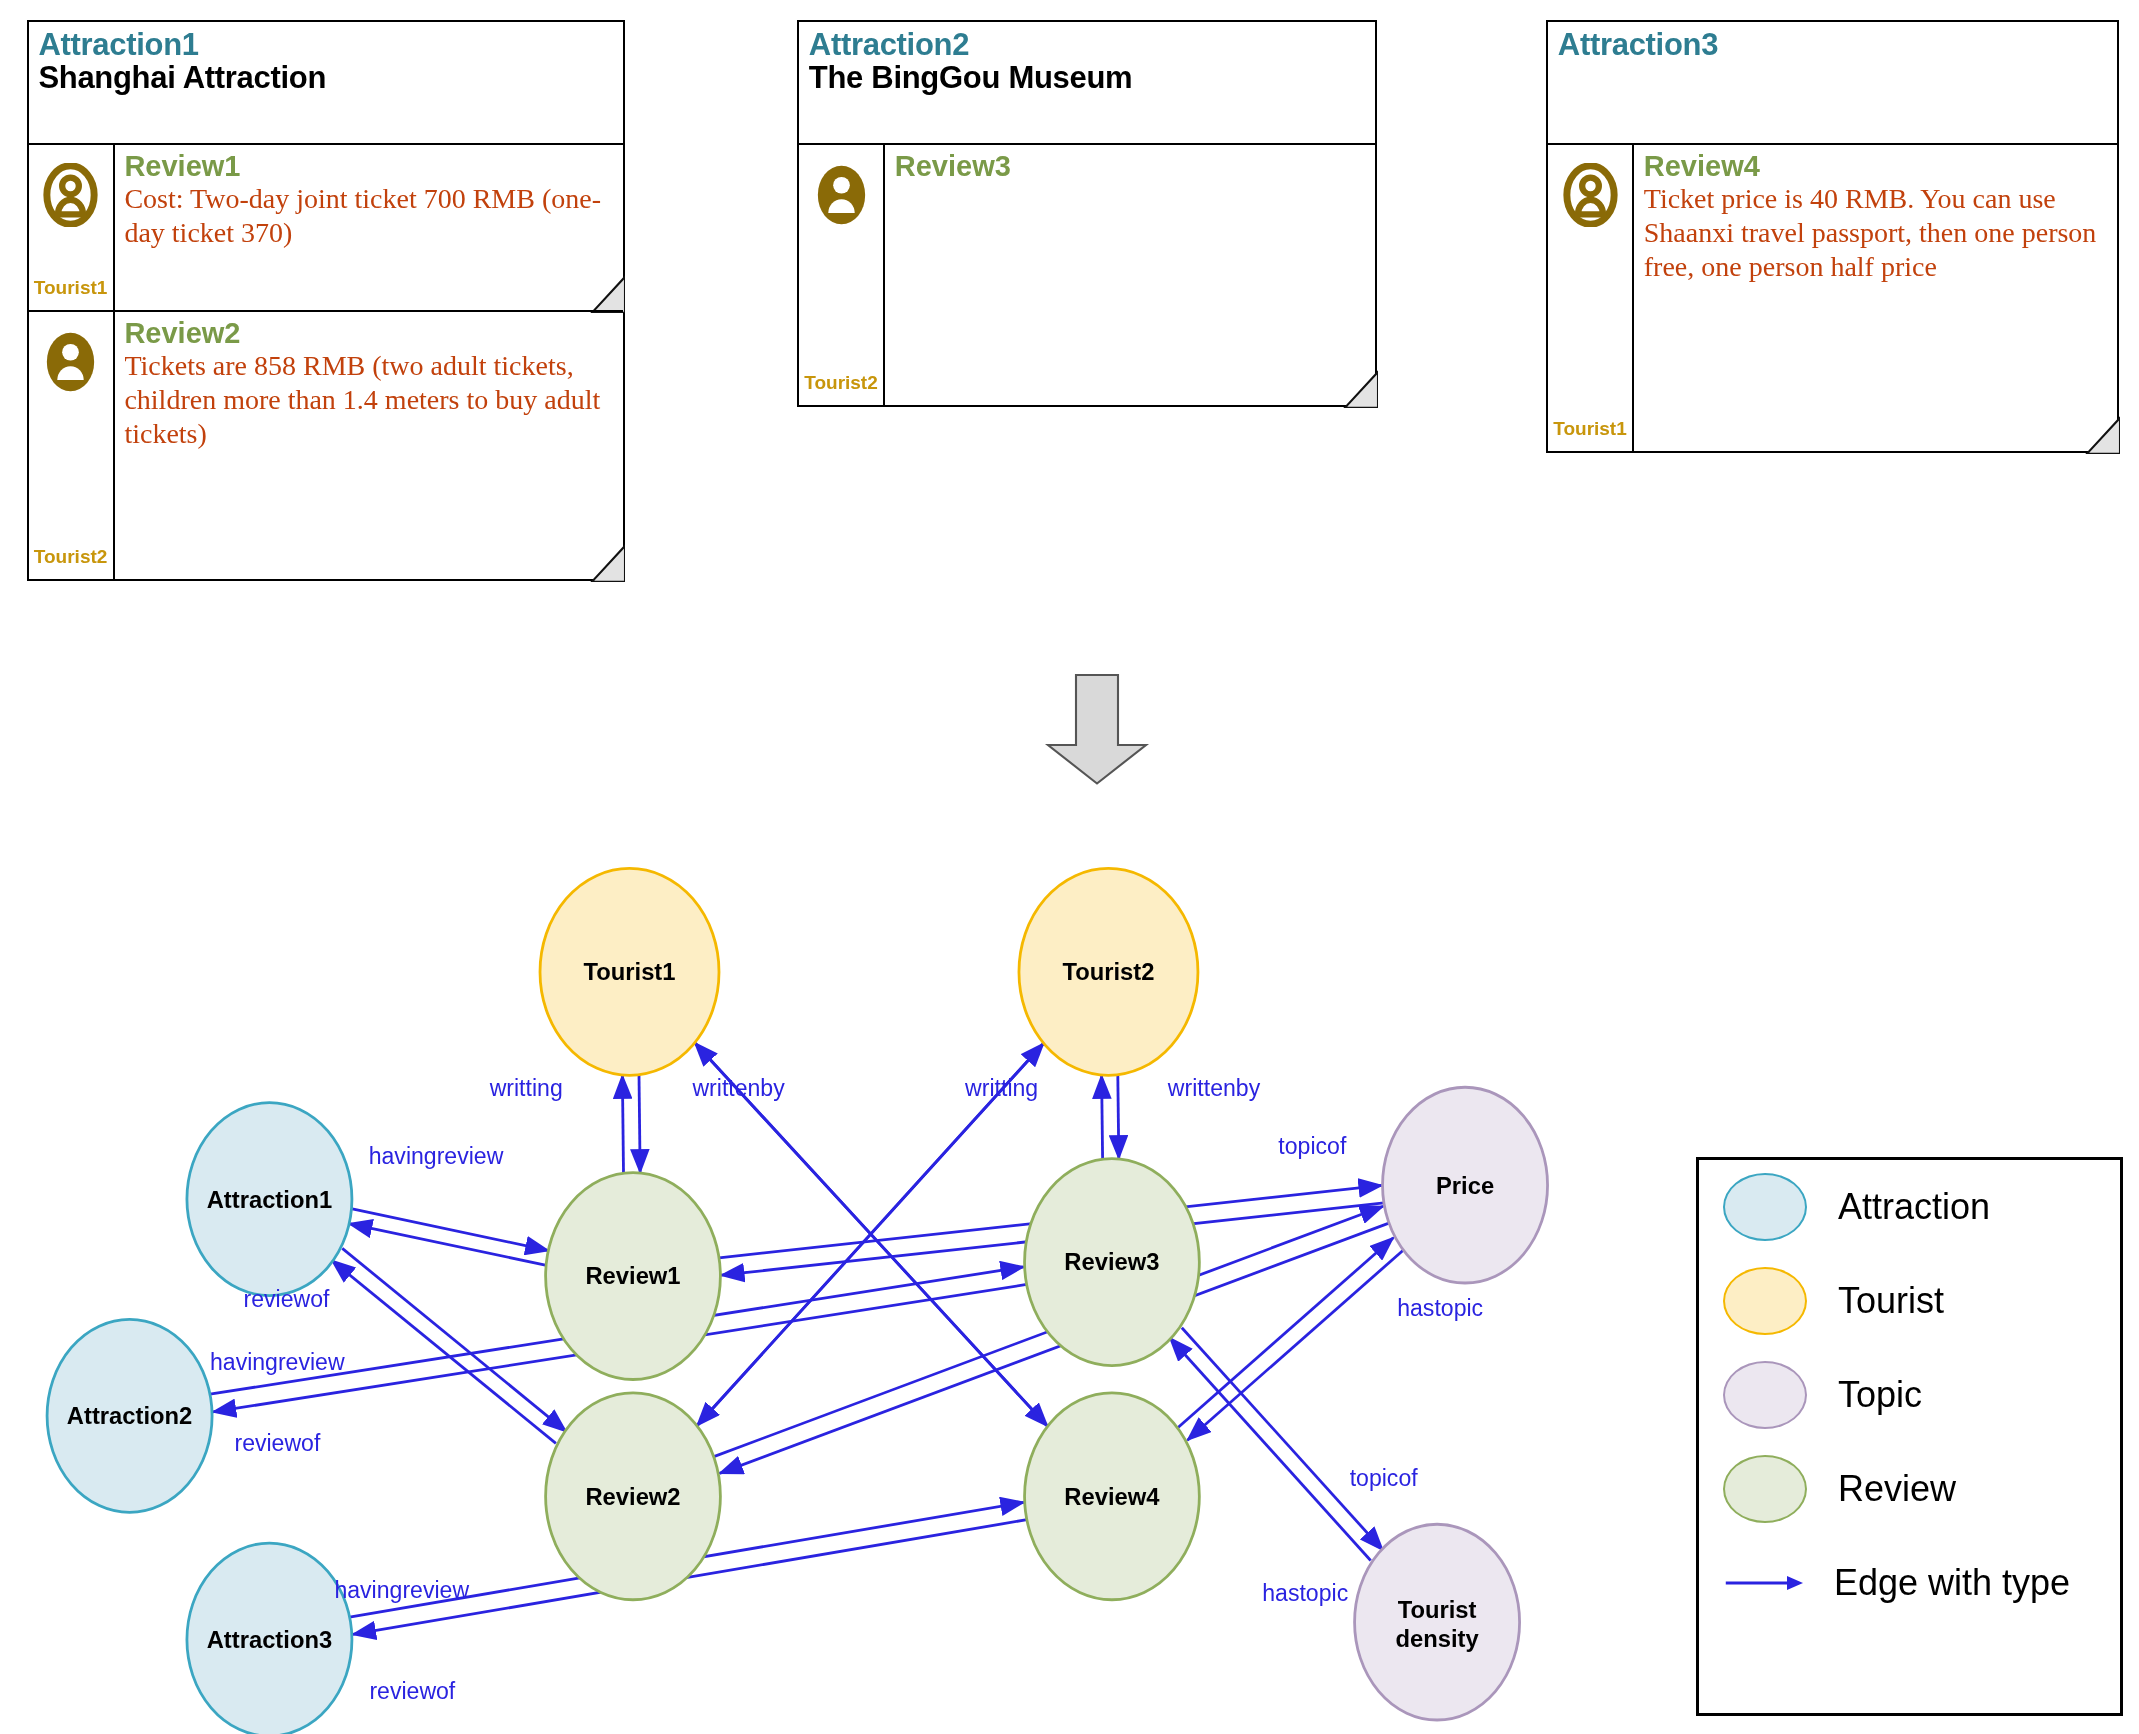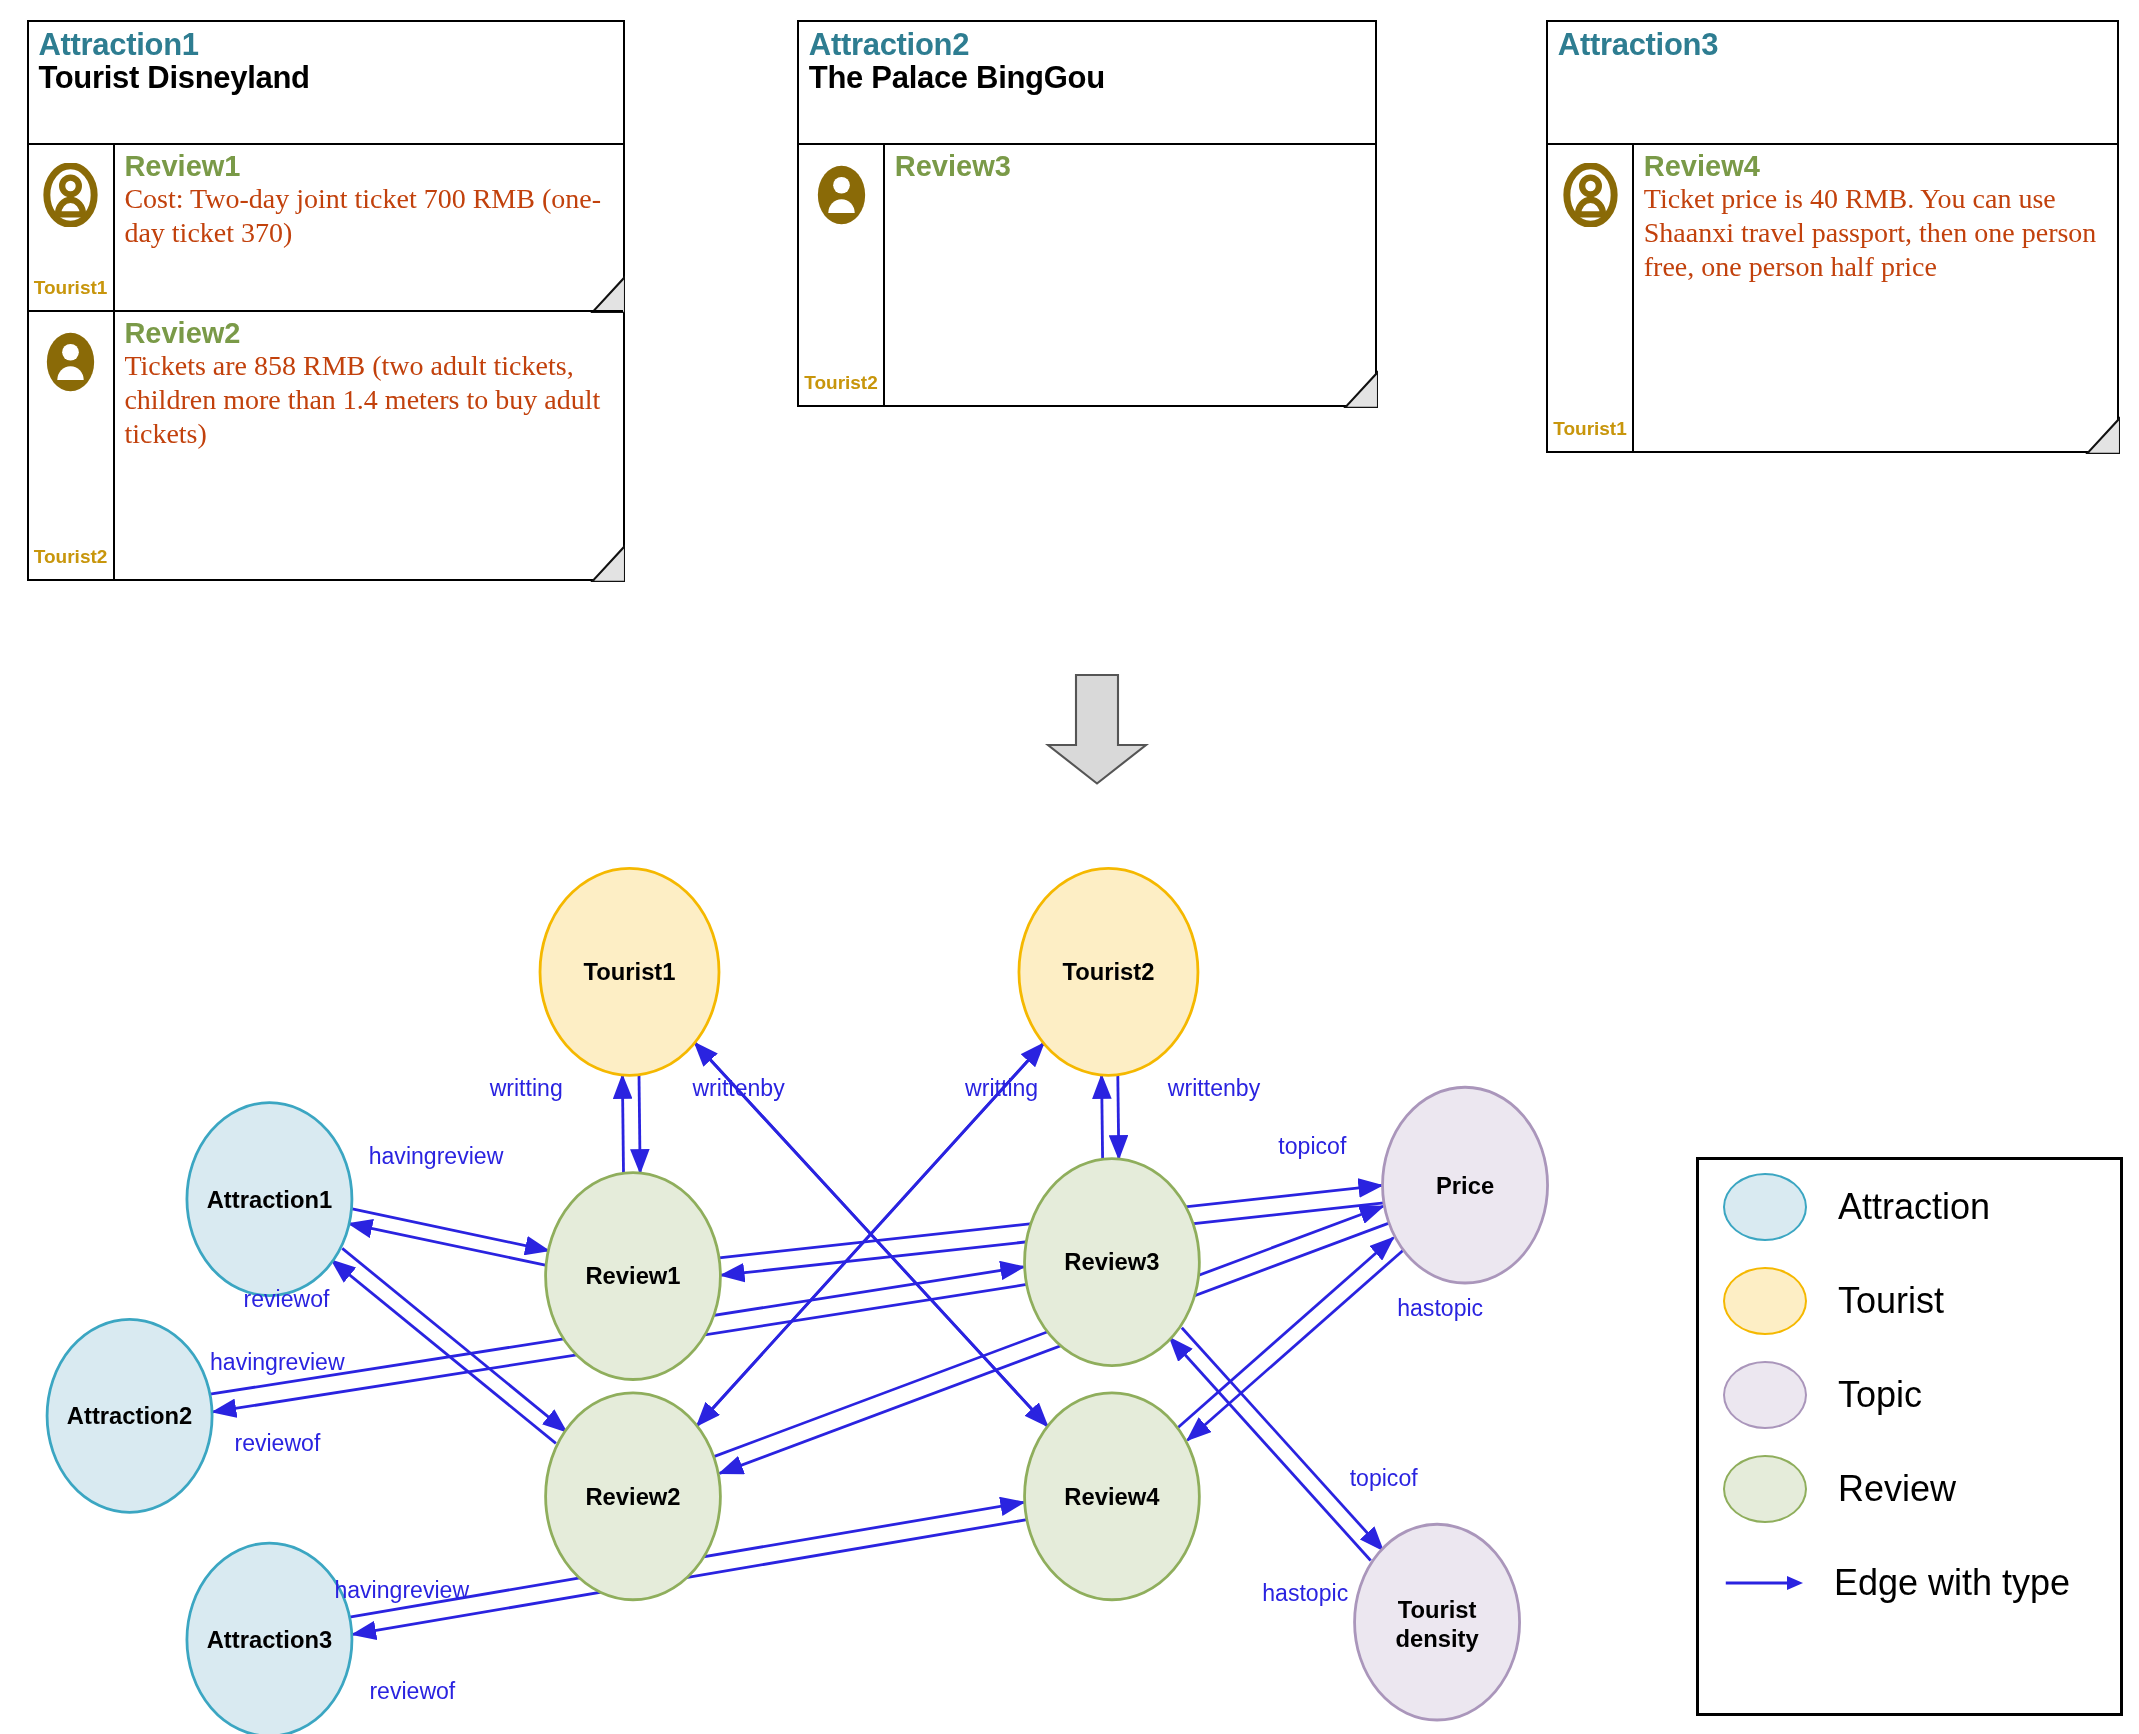--- a/index.html
+++ b/index.html
@@ -41,21 +41,21 @@
   .legend-text{margin-left:31px;font-size:36px;color:#000;}
   .legend-edge{width:80px;height:64px;position:relative;}
 </style>
 </head>
 <body>
 
 <div id="cards-layer">
     <div class="card" style="left: 26.6px; top: 19.6px; width: 598px;">
       <div class="card-head" style="height:106px">
         <div class="type">Attraction1</div>
-        <div class="name">Tourist Disneyland</div>
+        <div class="name">Shanghai Attraction</div>
       </div>
       <div class="review-row" style="height:165px">
         <div class="tourist-cell">
           <span class="avatar"><svg viewBox="0 0 78 92" width="55" height="64">
               <ellipse cx="39" cy="46" rx="34" ry="42" fill="none" stroke="#8a6a07" stroke-width="10"></ellipse>
               <circle cx="39" cy="33" r="12" fill="none" stroke="#8a6a07" stroke-width="9"></circle>
               <path d="M21 74 a18 21 0 0 1 36 0 z" fill="none" stroke="#8a6a07" stroke-width="9"></path>
             </svg></span>
           <span class="tname">Tourist1</span>
         </div>
@@ -81,21 +81,21 @@
           <div class="rtext">Tickets are 858 RMB (two adult tickets, children more than 1.4 meters to buy adult tickets)</div>
           <svg class="fold" viewBox="0 0 52 56" width="36" height="39">
             <polygon points="4,56 52,4 52,56" fill="#e3e3e3" stroke="#111" stroke-width="3"></polygon>
           </svg>
         </div>
       </div>
     </div>
     <div class="card" style="left: 797px; top: 19.6px; width: 580px;">
       <div class="card-head" style="height:106px">
         <div class="type">Attraction2</div>
-        <div class="name">The Palace BingGou</div>
+        <div class="name">The BingGou Museum</div>
       </div>
       <div class="review-row" style="height:260px">
         <div class="tourist-cell">
           <span class="avatar"><svg viewBox="0 0 78 92" width="55" height="64">
               <ellipse cx="39" cy="46" rx="34" ry="42" fill="#8a6a07"></ellipse>
               <circle cx="39" cy="32" r="12" fill="#fff"></circle>
               <path d="M20 72 a19 20 0 0 1 38 0 z" fill="#fff"></path>
             </svg></span>
           <span class="tname">Tourist2</span>
         </div>

